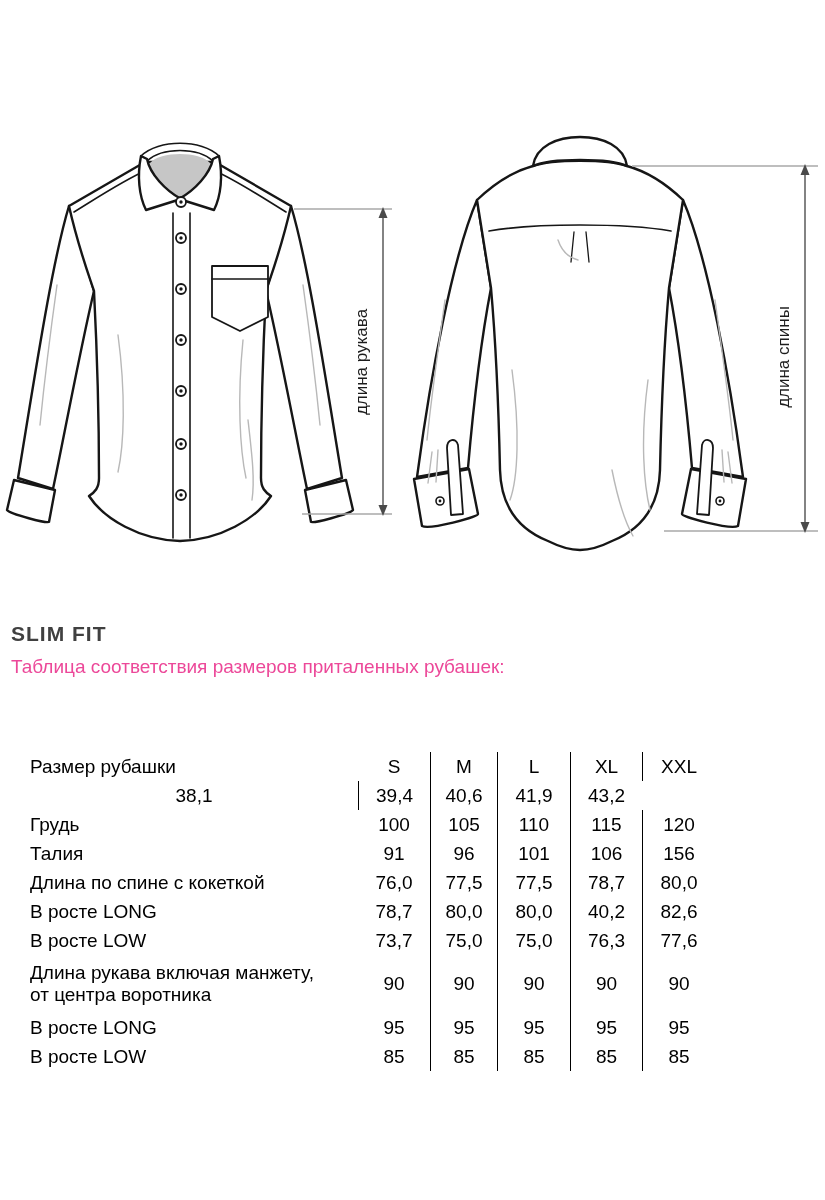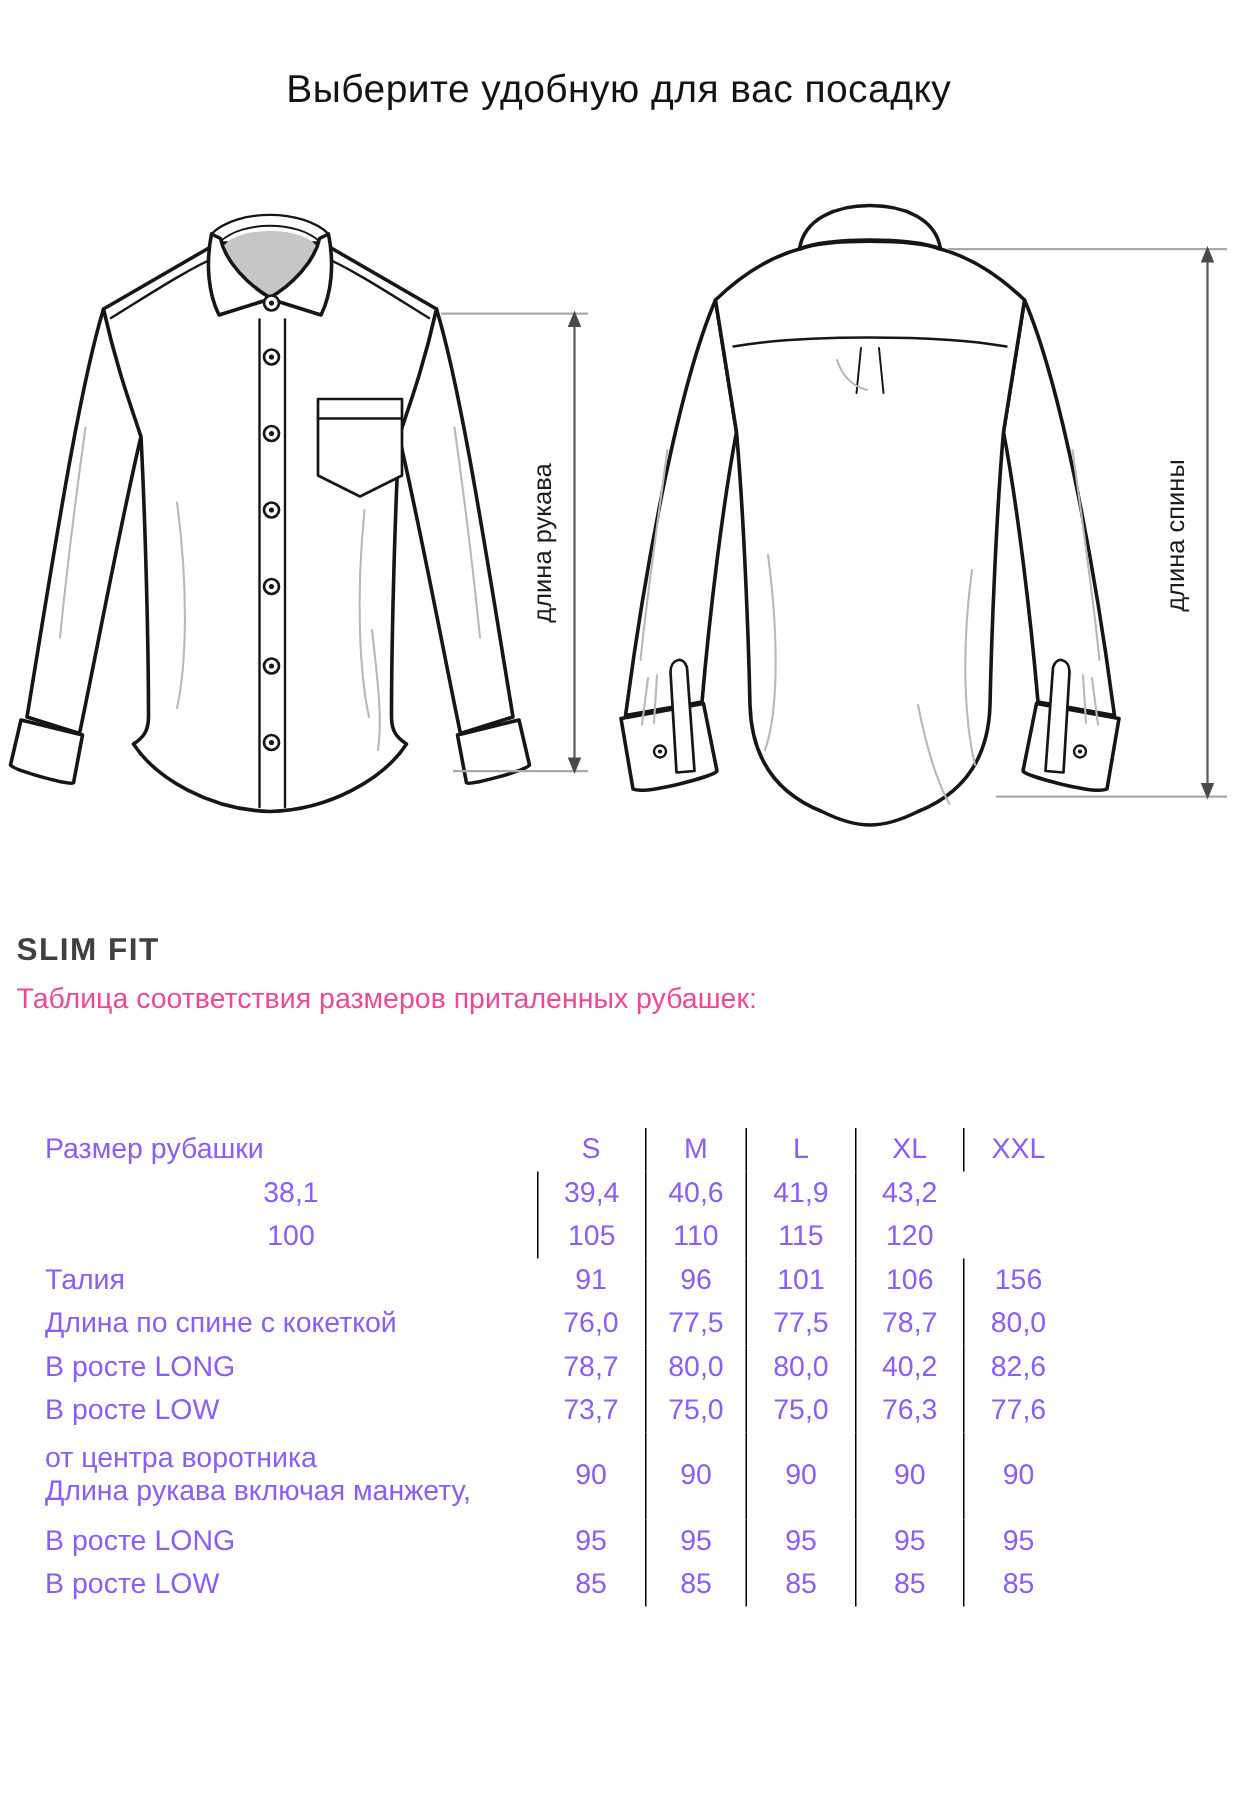--- a/index.html
+++ b/index.html
@@ -14,42 +14,41 @@
   .diagram-svg{position:absolute;top:0;left:0;}
   .fit-heading{
     position:absolute;top:622px;left:11px;margin:0;
     font-size:21px;font-weight:700;letter-spacing:1px;color:#404040;
   }
   .table-caption{
     position:absolute;top:656px;left:11px;margin:0;
     font-size:19px;font-weight:400;color:#ec4899;
   }
   .sizes{
-    position:absolute;top:752px;left:30px;width:686px;font-size:19px;color:#8b5cf6;
+    position:absolute;top:752px;left:30px;width:686px;font-size:19px;color:#000000;
   }
   .t-row{display:grid;grid-template-columns:328px 72px 67px 73px 72px 73px;height:29px;}
   .t-row.tall{height:58px;}
   .t-label{display:flex;flex-direction:column;justify-content:center;white-space:nowrap;}
   .t-cell{display:flex;align-items:center;justify-content:center;}
   .t-cell.sep{border-left:1.6px solid #000;}
   
   .ln{fill:#ffffff;stroke:#161616;stroke-width:2.4;stroke-linejoin:round;stroke-linecap:round;}
   .ln2{fill:none;stroke:#161616;stroke-width:1.6;stroke-linecap:round;}
   .fold{fill:none;stroke:#b8b8b8;stroke-width:1.4;stroke-linecap:round;}
   .refline{stroke:#a9a9a9;stroke-width:1.5;}
   .arrowline{stroke:#5a5a5a;stroke-width:1.5;}
   .arrowhead{fill:#4a4a4a;stroke:none;}
   .dim-text{font-family:"Liberation Sans",sans-serif;font-size:17px;fill:#1c1c1c;}
 </style>
 </head>
 <body>
 
 <div class="page">
 
-  <h1 class="page-title">Выберите удобную для вас посадку</h1>
 
   <svg class="diagram-svg" width="825" height="600" viewBox="0 0 825 600">
 
     <g>
 
       <path class="ln" d="M69,206 C52,262 35,375 18,478 L53,489 C62,447 80,350 94,291 Z"></path>
       <path class="ln" d="M14,480 L55,490 L49,522 C48,524 10,514 7,510 Z"></path>
       <path class="ln" d="M291,206 C308,262 325,375 342,478 L307,489 C298,447 280,350 266,291 Z"></path>
       <path class="ln" d="M346,480 L305,490 L311,522 C312,524 350,514 353,510 Z"></path>
 
@@ -169,20 +168,21 @@
 
     <div class="t-row">
       <div class="t-cell">38,1</div>
       <div class="t-cell sep">39,4</div>
       <div class="t-cell sep">40,6</div>
       <div class="t-cell sep">41,9</div>
       <div class="t-cell sep">43,2</div>
     </div>
 
     <div class="t-row">
+      <div class="t-label">Грудь</div>
       <div class="t-cell">100</div>
       <div class="t-cell sep">105</div>
       <div class="t-cell sep">110</div>
       <div class="t-cell sep">115</div>
       <div class="t-cell sep">120</div>
     </div>
 
     <div class="t-row">
       <div class="t-label">Талия</div>
       <div class="t-cell">91</div>
@@ -215,22 +215,22 @@
       <div class="t-label">В росте LOW</div>
       <div class="t-cell">73,7</div>
       <div class="t-cell sep">75,0</div>
       <div class="t-cell sep">75,0</div>
       <div class="t-cell sep">76,3</div>
       <div class="t-cell sep">77,6</div>
     </div>
 
     <div class="t-row tall">
       <div class="t-label">
+        <span>Длина рукава включая манжету,</span>
         <span>от центра воротника</span>
-        <span>Длина рукава включая манжету,</span>
       </div>
       <div class="t-cell">90</div>
       <div class="t-cell sep">90</div>
       <div class="t-cell sep">90</div>
       <div class="t-cell sep">90</div>
       <div class="t-cell sep">90</div>
     </div>
 
     <div class="t-row">
       <div class="t-label">В росте LONG</div>

